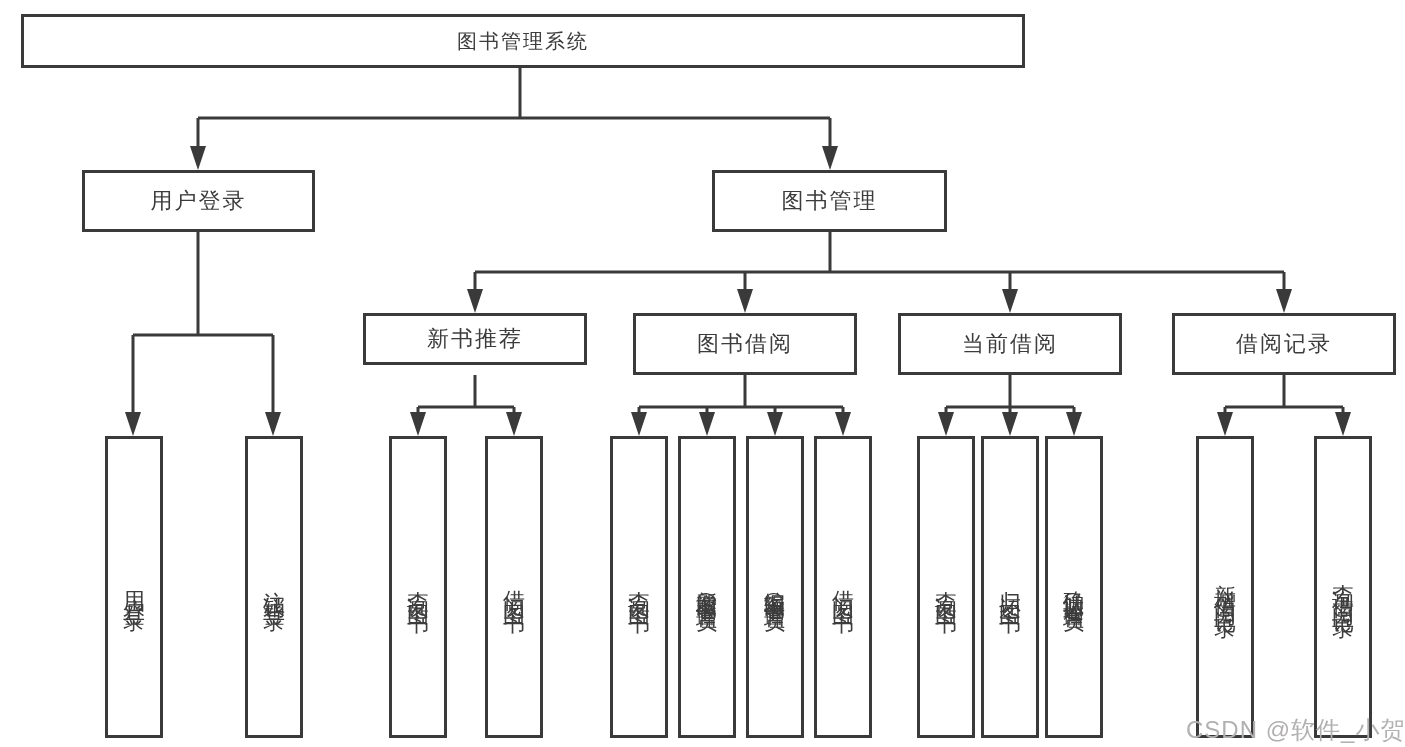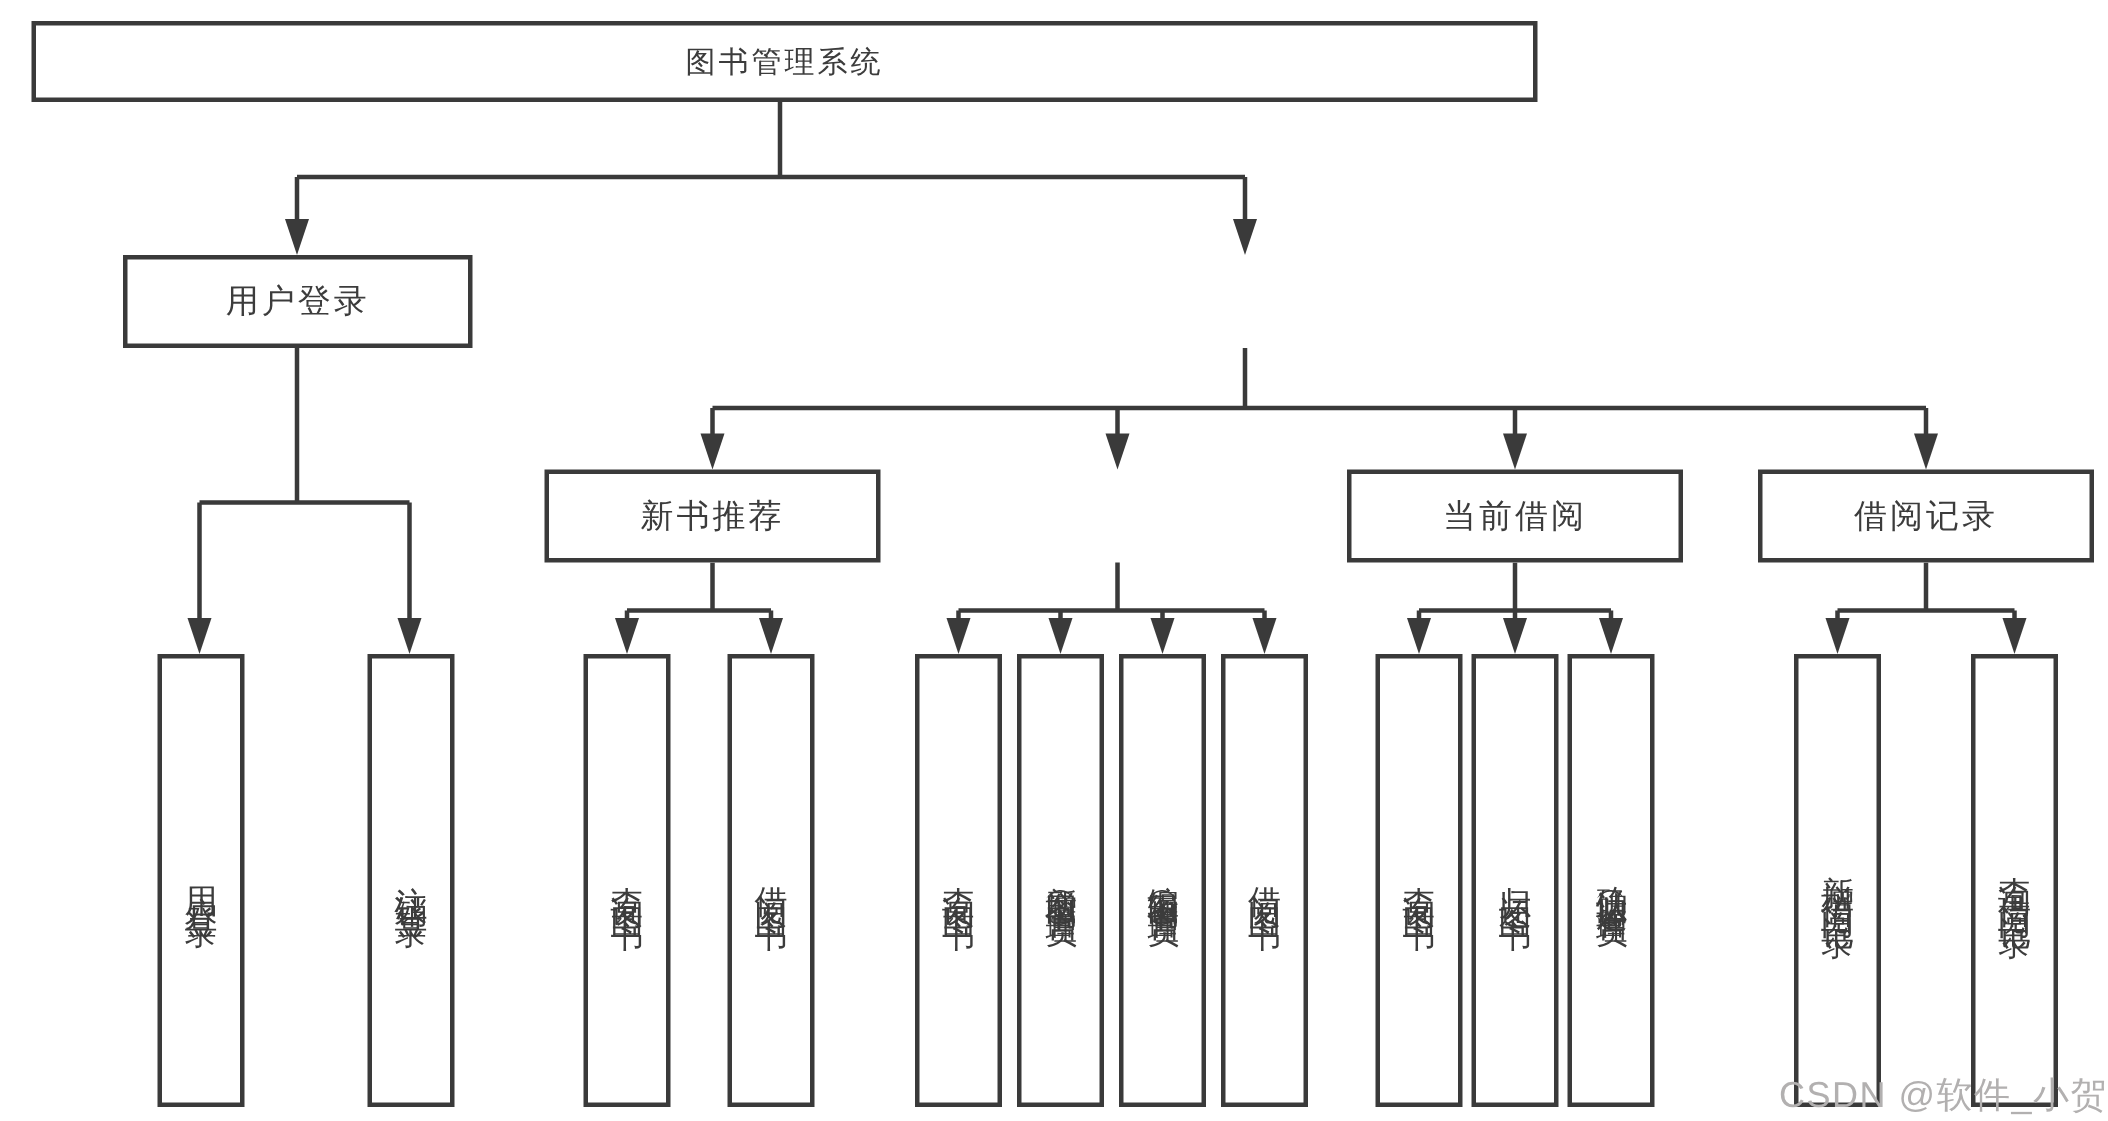--- a/index.html
+++ b/index.html
@@ -91,22 +91,24 @@
       <path d="M1002 412 L1018 412 L1010 436 Z"></path>
       <path d="M1066 412 L1082 412 L1074 436 Z"></path>
       <path d="M1217 412 L1233 412 L1225 436 Z"></path>
       <path d="M1335 412 L1351 412 L1343 436 Z"></path>
     </g>
   </svg>
 
   <div class="hnode root" style="left:21px; top:14px; width:1004px; height:54px;">图书管理系统</div>
 
   <div class="hnode" style="left:82px; top:170px; width:233px; height:62px;">用户登录</div>
+  <div class="hnode" style="left:712px; top:170px; width:235px; height:62px;">图书管理</div>
 
-  <div class="hnode" style="left:363px; top:313px; width:224px; height:62px;">新书推荐</div>
+  <div class="hnode" style="left:363px; top:313px; width:224px; height:52px;">新书推荐</div>
+  <div class="hnode" style="left:633px; top:313px; width:224px; height:62px;">图书借阅</div>
   <div class="hnode" style="left:898px; top:313px; width:224px; height:62px;">当前借阅</div>
   <div class="hnode" style="left:1172px; top:313px; width:224px; height:62px;">借阅记录</div>
 
   <div class="vnode" style="left:105px;">用户登录</div>
   <div class="vnode" style="left:245px;">注销登录</div>
 
   <div class="vnode" style="left:389px;">查询图书</div>
   <div class="vnode" style="left:485px;">借阅图书</div>
 
   <div class="vnode" style="left:610px;">查询图书</div>

